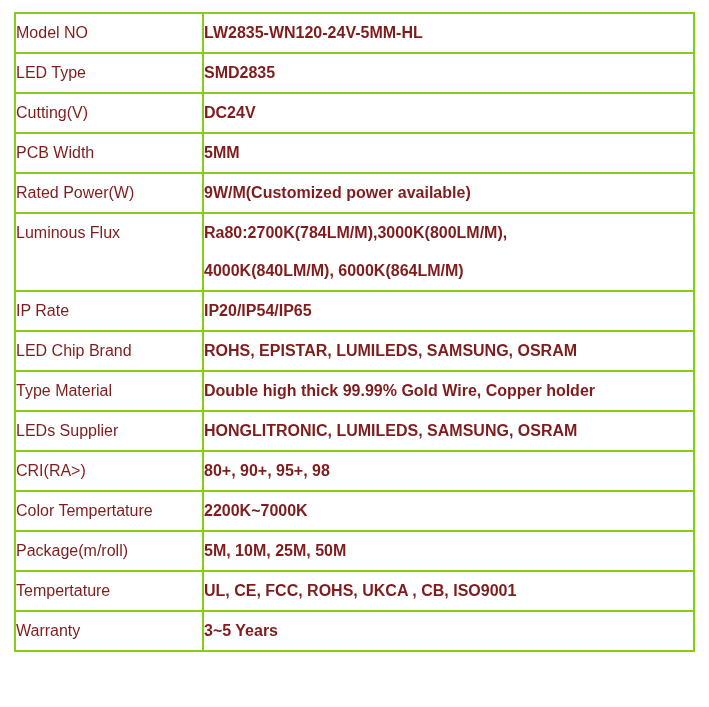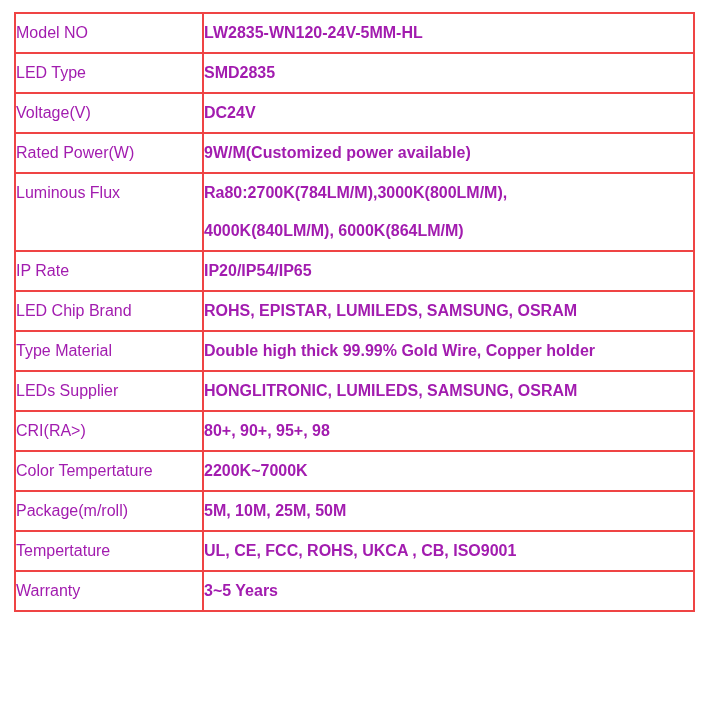--- a/index.html
+++ b/index.html
@@ -16,23 +16,23 @@
   }
   table.spec-table {
     position: absolute;
     left: 14px;
     top: 12px;
     width: 681px;
     border-collapse: collapse;
     table-layout: fixed;
   }
   table.spec-table td {
-    border: 2px solid #ef4444;
+    border: 2px solid #84cc16;
     font-size: 16px;
-    color: #a21caf;
+    color: #7f1d1d;
     vertical-align: top;
     padding: 0;
     overflow: hidden;
   }
   td.label-cell {
     width: 186px;
     padding-left: 13px;
     line-height: 38px;
     white-space: nowrap;
   }
@@ -56,23 +56,29 @@
           <div class="value-line">LW2835-WN120-24V-5MM-HL</div>
         </td>
       </tr>
       <tr>
         <td class="label-cell">LED Type</td>
         <td class="value-cell">
           <div class="value-line">SMD2835</div>
         </td>
       </tr>
       <tr>
-        <td class="label-cell">Voltage(V)</td>
+        <td class="label-cell">Cutting(V)</td>
         <td class="value-cell">
           <div class="value-line">DC24V</div>
+        </td>
+      </tr>
+      <tr>
+        <td class="label-cell">PCB Width</td>
+        <td class="value-cell">
+          <div class="value-line">5MM</div>
         </td>
       </tr>
       <tr>
         <td class="label-cell">Rated Power(W)</td>
         <td class="value-cell">
           <div class="value-line">9W/M(Customized power available)</div>
         </td>
       </tr>
       <tr>
         <td class="label-cell">Luminous Flux</td>

